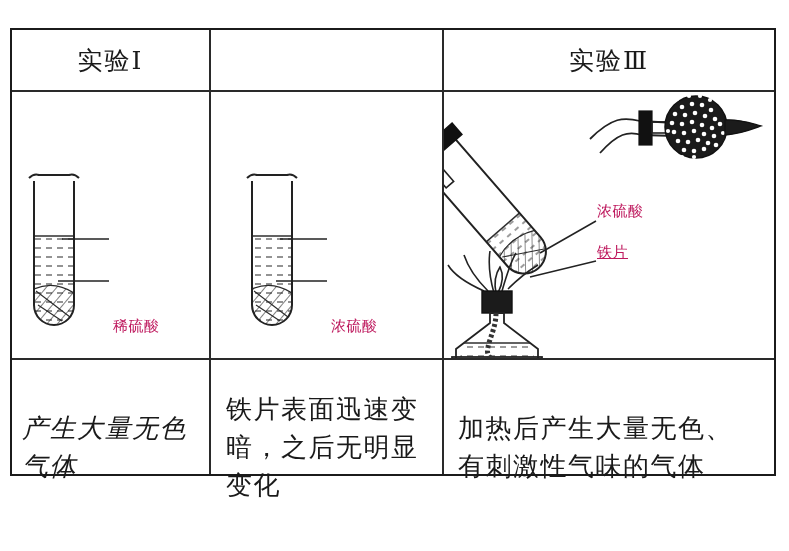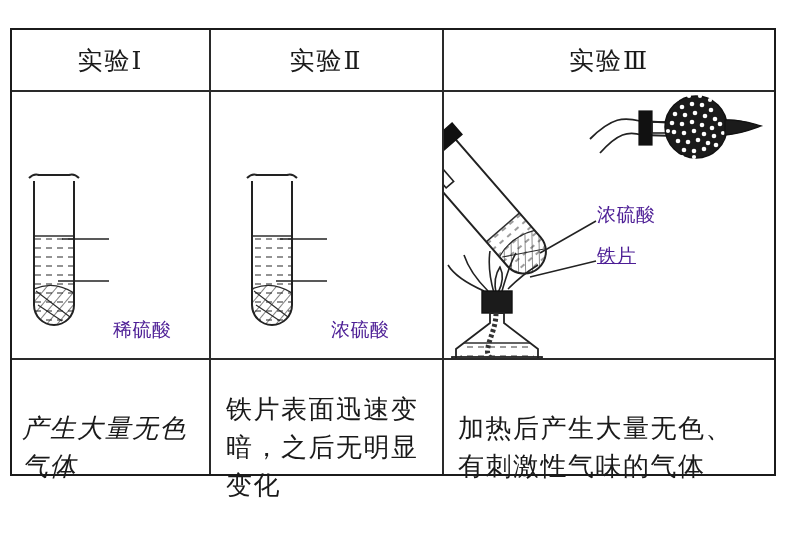--- a/index.html
+++ b/index.html
@@ -91,41 +91,40 @@
   }
   .txtcell.a { left: 0;     width: 197px; padding: 0 10px; }
   .txtcell.b { left: 198px; width: 232px; padding: 0 16px; }
   .txtcell.c { left: 432px; width: 330px; padding: 0 14px; }
   .txtcell.a .tx { width: 172px; font-style: italic; }
   .txtcell.b .tx { width: 208px; }
   .txtcell.c .tx { width: 306px; }
 
   .lbl {
     position: absolute;
-    font-size: 19px;
-    color: #4c1d95;
+    font-size: 15px;
+    color: #be185d;
     white-space: nowrap;
     letter-spacing: 0.5px;
   }
   svg { display: block; }
 </style>
 </head>
 <body>
 
 <div id="sheet">
 
   <div class="table">
 
     <div class="vline c1"></div>
     <div class="vline c2"></div>
     <div class="hline h1"></div>
     <div class="hline h2"></div>
 
     <div class="hdr a">实验Ⅰ</div>
-    <div class="hdr b">实验Ⅱ</div>
     <div class="hdr c">实验Ⅲ</div>
 
     <div class="diagcell a">
       <svg width="197" height="267" viewBox="0 0 197 267">
         <defs>
           <pattern id="liq1" width="11" height="9" patternUnits="userSpaceOnUse">
             <line x1="1" y1="4" x2="7" y2="4" stroke="#3a3a3a" stroke-width="1.1"></line>
           </pattern>
           <pattern id="hatch1" width="8" height="8" patternUnits="userSpaceOnUse" patternTransform="rotate(40)">
             <line x1="0" y1="0" x2="0" y2="8" stroke="#2a2a2a" stroke-width="1.2"></line>

